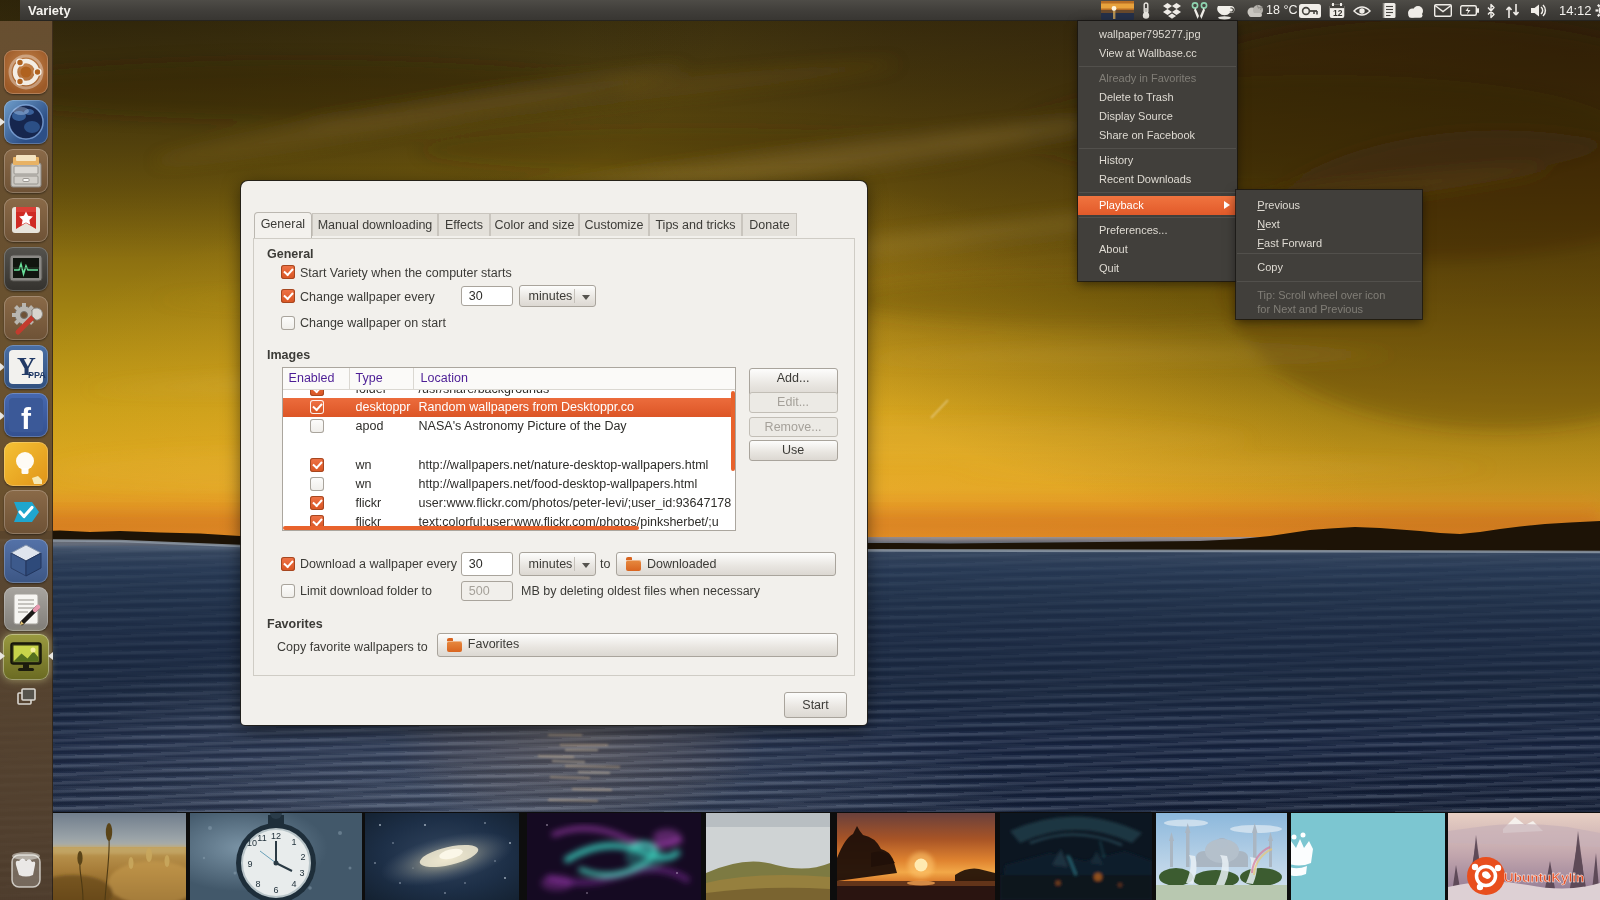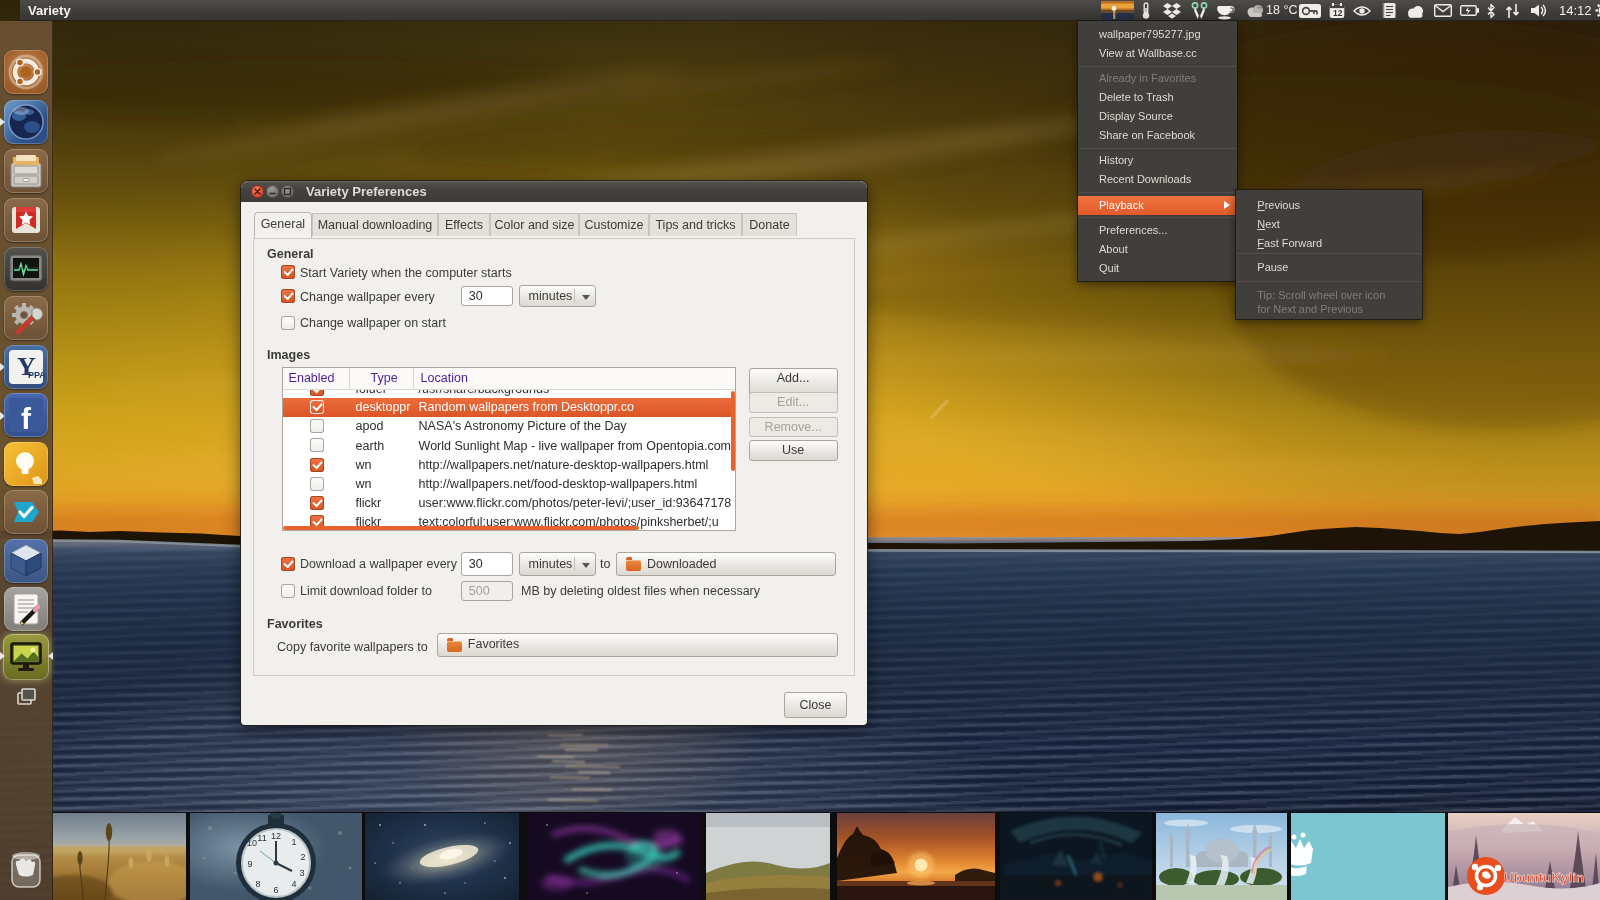--- a/index.html
+++ b/index.html
@@ -755,38 +755,20 @@
         <circle cx="50" cy="55" r="3.2"></circle>
           <circle cx="32" cy="74" r="3.2"></circle>
           <circle cx="27" cy="54" r="3.2"></circle>
       </g>
       <text x="56" y="69" font-family="Liberation Sans" font-size="13.5" font-weight="bold" fill="#e8491c" stroke="#fff" stroke-width="0.4">UbuntuKylin</text>
     </svg>
   </div>
 </div>
 
 <div id="dialog">
-  <div id="titlebar">
-    <div class="wbtn close">
-      <svg width="13" height="13">
-          <path d="M4,4 L9,9 M9,4 L4,9" stroke="#5e1d0c" stroke-width="1.6" stroke-linecap="round"></path>
-        </svg>
-    </div>
-    <div class="wbtn minmax" style="left:25px;">
-      <svg width="13" height="13">
-          <line x1="3.5" y1="8.5" x2="9.5" y2="8.5" stroke="#2e2c29" stroke-width="1.6"></line>
-        </svg>
-    </div>
-    <div class="wbtn minmax" style="left:40px;">
-      <svg width="13" height="13">
-          <rect x="3.5" y="3.5" width="6" height="6" fill="none" stroke="#2e2c29" stroke-width="1.4"></rect>
-        </svg>
-    </div>
-    <div class="title">Variety Preferences</div>
-  </div>
 
   <div id="tabline"></div>
   <div class="tab sel" style="left:12.9px; width:58px;">General</div>
   <div class="tab" style="left:71px; width:126px;">Manual downloading</div>
   <div class="tab" style="left:197px; width:52px;">Effects</div>
   <div class="tab" style="left:249px; width:89px;">Color and size</div>
   <div class="tab" style="left:338px; width:70px;">Customize</div>
   <div class="tab" style="left:408px; width:93px;">Tips and tricks</div>
   <div class="tab" style="left:501px; width:55px;">Donate</div>
 
@@ -798,21 +780,21 @@
   <div class="entry" style="left:219.8px; top:104.5px; width:52px; height:20px; line-height:18px;">30</div>
   <div class="btn" style="left:277.6px; top:103.5px; width:77px; height:22px; line-height:20px; text-align:left; padding-left:9px;">minutes<span style="position:absolute; right:5px; top:9px; width:0; height:0; border-left:4px solid transparent; border-right:4px solid transparent; border-top:5px solid #55534e;"></span><span style="position:absolute; right:20px; top:3px; bottom:3px; width:1px; background:#c5c1ba;"></span></div>
   <div class="cb off" style="left:40px; top:134.5px;"></div>
   <div class="dtext" style="left:59px; top:135px;">Change wallpaper on start</div>
 
   <div class="dtext bold" style="left:26px; top:167px;">Images</div>
 
   <div id="imgtable">
     <div class="hdr">
       <span style="left:6px;">Enabled</span>
-      <span style="left:88px;">Type</span>
+      <span style="left:73px;">Type</span>
       <span style="left:138px;">Location</span>
     </div>
     <div class="vsep" style="left:66.5px;"></div>
     <div class="vsep" style="left:130.8px;"></div>
 
     <div style="position:absolute; left:0; top:22px; width:100%; height:7.5px; overflow:hidden;">
       <div class="trow" style="top:-11px;">
         <div class="cb on" style="left:27.5px; top:2.5px;"></div>
         <span class="ty">folder</span>
           <span class="loc">/usr/share/backgrounds</span>
@@ -821,25 +803,20 @@
     <div class="trow" style="top:48.7px;">
         <div class="cb off"></div>
         <span class="ty">apod</span>
         <span class="loc">NASA's Astronomy Picture of the Day</span>
       </div>
     <div class="trow sel" style="top:29.5px;">
       <div class="cb on"></div>
       <span class="ty">desktoppr</span>
         <span class="loc">Random wallpapers from Desktoppr.co</span>
     </div>
-    <div class="trow" style="top:67.9px;">
-        <div class="cb off"></div>
-        <span class="ty">earth</span>
-        <span class="loc">World Sunlight Map - live wallpaper from Opentopia.com</span>
-      </div>
     <div class="trow" style="top:87.1px;">
         <div class="cb on"></div>
         <span class="ty">wn</span>
         <span class="loc">http://wallpapers.net/nature-desktop-wallpapers.html</span>
       </div>
     <div class="trow" style="top:106.3px;">
         <div class="cb off"></div>
         <span class="ty">wn</span>
         <span class="loc">http://wallpapers.net/food-desktop-wallpapers.html</span>
       </div>
@@ -875,21 +852,21 @@
   <div class="dtext" style="left:59px; top:403px;">Limit download folder to</div>
   <div class="entry dis" style="left:219.8px; top:399.5px; width:52px; height:20px; line-height:18px;">500</div>
   <div class="dtext" style="left:280px; top:403px;">MB by deleting oldest files when necessary</div>
 
   <div class="dtext bold" style="left:26px; top:435.5px;">Favorites</div>
   <div class="dtext" style="left:36px; top:458.5px;">Copy favorite wallpapers to</div>
   <div class="btn folderbtn" style="left:195.8px; top:452.2px; width:401px; height:23.5px; line-height:21.5px;">
     <div class="foldericon" style="left:9px; top:6.5px;"></div><span style="padding-left:30px;">Favorites</span>
   </div>
 
-  <div class="btn" style="left:543px; top:511.3px; width:63px; height:26px; line-height:24px;">Close</div>
+  <div class="btn" style="left:543px; top:511.3px; width:63px; height:26px; line-height:24px;">Start</div>
 </div>
 
 <div class="menu" id="mainmenu" style="left:1078px; top:20.5px; width:159px; height:260px;">
   <div class="mi" style="top:4.3px;">wallpaper795277.jpg</div>
   <div class="mi" style="top:23.6px;">View at Wallbase.cc</div>
   <div class="msep" style="top:45px;"></div>
   <div class="mi dis" style="top:48.2px;">Already in Favorites</div>
   <div class="mi" style="top:67.6px;">Delete to Trash</div>
   <div class="mi" style="top:86.7px;">Display Source</div>
   <div class="mi" style="top:105.8px;">Share on Facebook</div>
@@ -902,17 +879,17 @@
   <div class="mi" style="top:200.4px;">Preferences...</div>
   <div class="mi" style="top:219.5px;">About</div>
   <div class="mi" style="top:238.3px;">Quit</div>
 </div>
 
 <div class="menu" id="submenu" style="left:1236.3px; top:190.3px; width:185.4px; height:129px;">
   <div class="mi" style="top:5.4px;"><span class="u">P</span>revious</div>
   <div class="mi" style="top:24.5px;"><span class="u">N</span>ext</div>
   <div class="mi" style="top:43.6px;"><span class="u">F</span>ast Forward</div>
   <div class="msep" style="top:63px;"></div>
-  <div class="mi" style="top:68.1px;">Pause</div>
+  <div class="mi" style="top:68.1px;">Copy</div>
   <div class="msep" style="top:90.5px;"></div>
   <div class="mi dis" style="top:96px;">Tip: Scroll wheel over icon</div>
   <div class="mi dis" style="top:110px;">for Next and Previous</div>
 </div>
 
 </body></html>

